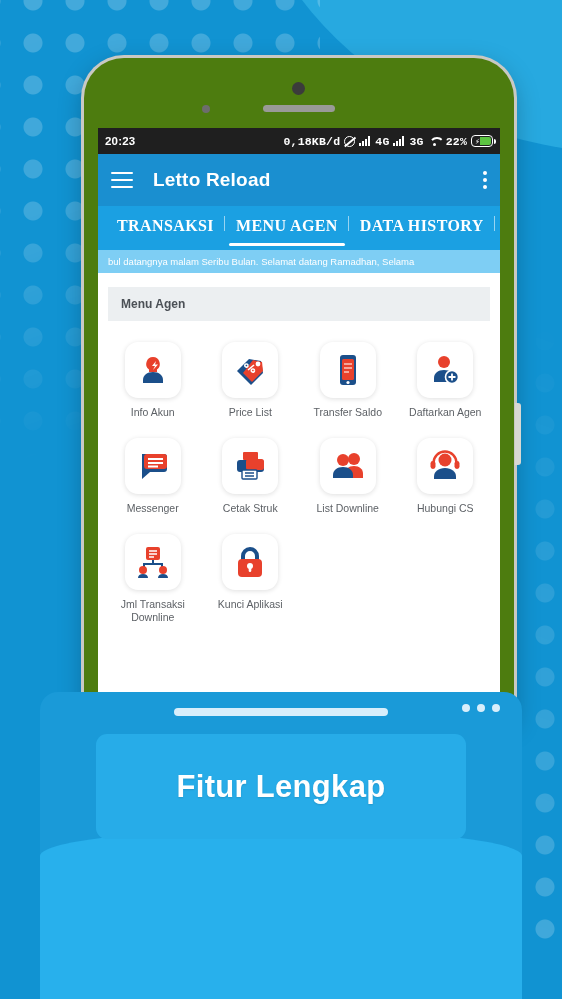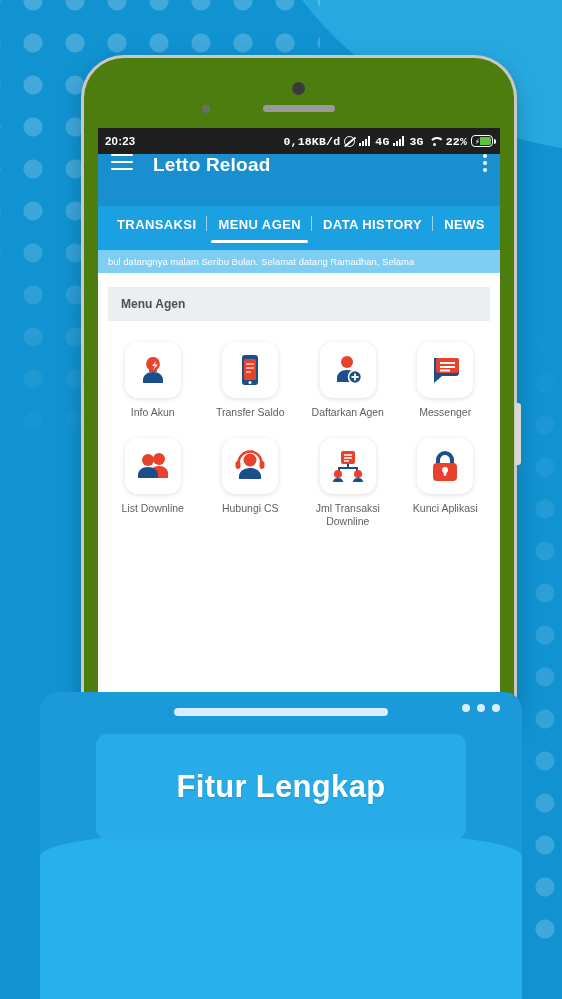--- a/index.html
+++ b/index.html
@@ -75,36 +75,36 @@
   .wifi::after{ content:""; position:absolute; left:5.5px; top:7px; width:3px; height:3px; background:#fff; border-radius:50%; }
   .noalarm { display:inline-block; width:11px; height:11px; border:1.6px solid #ffffff; border-radius:50%; position:relative; }
   .noalarm::after{ content:""; position:absolute; left:-2px; top:4px; width:14px; height:1.6px; background:#fff; transform:rotate(-40deg); }
   .batt { width:22px; height:12px; border:1.6px solid #ffffff; border-radius:4px; position:relative; display:inline-block; }
   .batt::after{ content:""; position:absolute; right:-4px; top:3px; width:2.5px; height:5px; background:#fff; border-radius:0 2px 2px 0; }
   .batt .fill{ position:absolute; left:8px; top:1px; bottom:1px; right:1px; background:#5cc441; border-radius:0 2px 2px 0; }
   .batt .bolt{ position:absolute; left:3px; top:1px; color:#fff; font-size:8px; line-height:9px; }
 
   
   .toolbar {
-    height:52px; background:#1a8fd0; display:flex; padding:0 13px;
+    height:52px; background:#1a8fd0; display:flex; align-items:center; padding:0 13px;
   }
   .hamburger { width:22px; height:16px; display:flex; flex-direction:column; justify-content:space-between; cursor:pointer; }
   .hamburger span { display:block; height:2.4px; background:#fff; border-radius:1px; }
   .app-title { color:#ffffff; font-size:19px; font-weight:bold; margin-left:20px; letter-spacing:.2px; }
   .kebab { margin-left:auto; width:4px; display:flex; flex-direction:column; gap:3px; cursor:pointer; }
   .kebab i { width:4px; height:4px; background:#fff; border-radius:50%; display:block; }
 
   
   .tabs {
     height:44px; background:#1ba0e2; display:flex; align-items:flex-start;
     padding:11px 8px 0 8px; position:relative;
   }
   .tab {
-    color:#ffffff; font-size:13px; font-weight:bold; letter-spacing:.4px;
-    padding:0 11px; position:relative; white-space:nowrap; cursor:pointer;
+    color:#ffffff; font-size:16px; font-weight:bold; letter-spacing:.4px;
+    padding:0 11px; position:relative; white-space:nowrap; cursor:pointer;font-family:Liberation Serif, serif;
   }
   .tab + .tab::before {
     content:""; position:absolute; left:-1px; top:-1px; height:15px; width:1px; background:rgba(255,255,255,.55);
   }
   .tab.active::after {
     content:""; position:absolute; left:4px; right:4px; bottom:-11px; height:3px; background:#ffffff; border-radius:2px;
   }
 
   
   .ticker {
@@ -239,20 +239,31 @@
         <div class="tile">
           <svg viewBox="0 0 36 36">
               <path d="M18 5a7 7 0 0 1 4 12.6V20h-8v-2.4A7 7 0 0 1 18 5z" fill="#e8412c"></path>
               <path d="M18 20c-6 0-10 3.4-10 8v3h20v-3c0-4.6-4-8-10-8z" fill="#1b4f8a"></path>
               <path d="M21 9l-4 5h3l-2 4 5-5.5h-3z" fill="#fff"></path>
             </svg>
         </div>
         <div class="lbl">Info Akun</div>
       </div>
 
+      <div class="cell">
+        <div class="tile">
+          <svg viewBox="0 0 36 36">
+              <path d="M5 19L17 7l12 2 2 12-12 12z" fill="#1b4f8a"></path>
+              <path d="M11 21L21 8l9 2 1 9-11 11z" fill="#e8412c"></path>
+              <circle cx="26" cy="12" r="2.4" fill="#fff"></circle>
+              <path d="M16 18l6-5M16 13.5a1.6 1.6 0 1 0 0 .1M22.5 18.5a1.6 1.6 0 1 0 0 .1" stroke="#fff" stroke-width="1.6" fill="none"></path>
+            </svg>
+        </div>
+        <div class="lbl">Price List</div>
+      </div>
 
 
       <div class="cell">
         <div class="tile">
           <svg viewBox="0 0 36 36">
               <rect x="10" y="3" width="16" height="30" rx="3" fill="#1b4f8a"></rect>
               <rect x="12" y="7" width="12" height="21" rx="1.5" fill="#e8412c"></rect>
               <circle cx="18" cy="30.5" r="1.6" fill="#fff"></circle>
               <path d="M14 12h8M14 16h8M14 20h5" stroke="#f8c8bf" stroke-width="1.6"></path>
             </svg>
@@ -276,20 +287,32 @@
         <div class="tile">
           <svg viewBox="0 0 36 36">
               <path d="M7 6h22a3 3 0 0 1 3 3v12a3 3 0 0 1-3 3H15l-8 7v-7a3 3 0 0 1 0-0z" fill="#1b4f8a"></path>
               <rect x="9" y="6" width="23" height="15" rx="3" fill="#e8412c"></rect>
               <path d="M13 11h15M13 15h15M13 18.5h10" stroke="#fff" stroke-width="1.8"></path>
             </svg>
         </div>
         <div class="lbl">Messenger</div>
       </div>
 
+      <div class="cell">
+        <div class="tile">
+          <svg viewBox="0 0 36 36">
+              <rect x="11" y="4" width="15" height="8" rx="1" fill="#e8412c"></rect>
+              <rect x="5" y="12" width="27" height="12" rx="3" fill="#1b4f8a"></rect>
+              <rect x="14" y="11" width="18" height="11" rx="2.5" fill="#e8412c"></rect>
+              <rect x="10" y="22" width="15" height="9" rx="1" fill="#fff" stroke="#1b4f8a" stroke-width="1.4"></rect>
+              <path d="M13 25h9M13 28h9" stroke="#1b4f8a" stroke-width="1.4"></path>
+            </svg>
+        </div>
+        <div class="lbl">Cetak Struk</div>
+      </div>
 
       <div class="cell">
         <div class="tile">
           <svg viewBox="0 0 36 36">
               <circle cx="24" cy="11" r="6" fill="#e8412c"></circle>
               <path d="M24 18c-5.5 0-9 3.2-9 7.6V30h18v-4.4c0-4.4-3.5-7.6-9-7.6z" fill="#e8412c"></path>
               <circle cx="13" cy="12" r="6" fill="#e8412c"></circle>
               <path d="M13 19c-6 0-10 3.4-10 8v3h20v-3c0-4.6-4-8-10-8z" fill="#1b4f8a"></path>
             </svg>
         </div>

